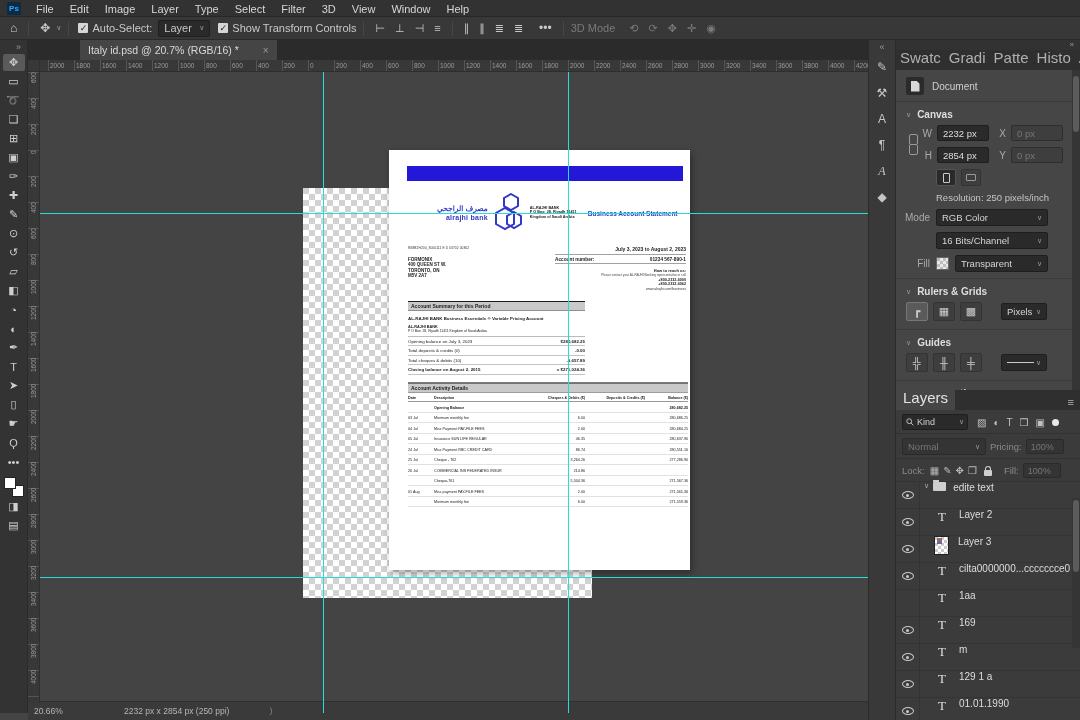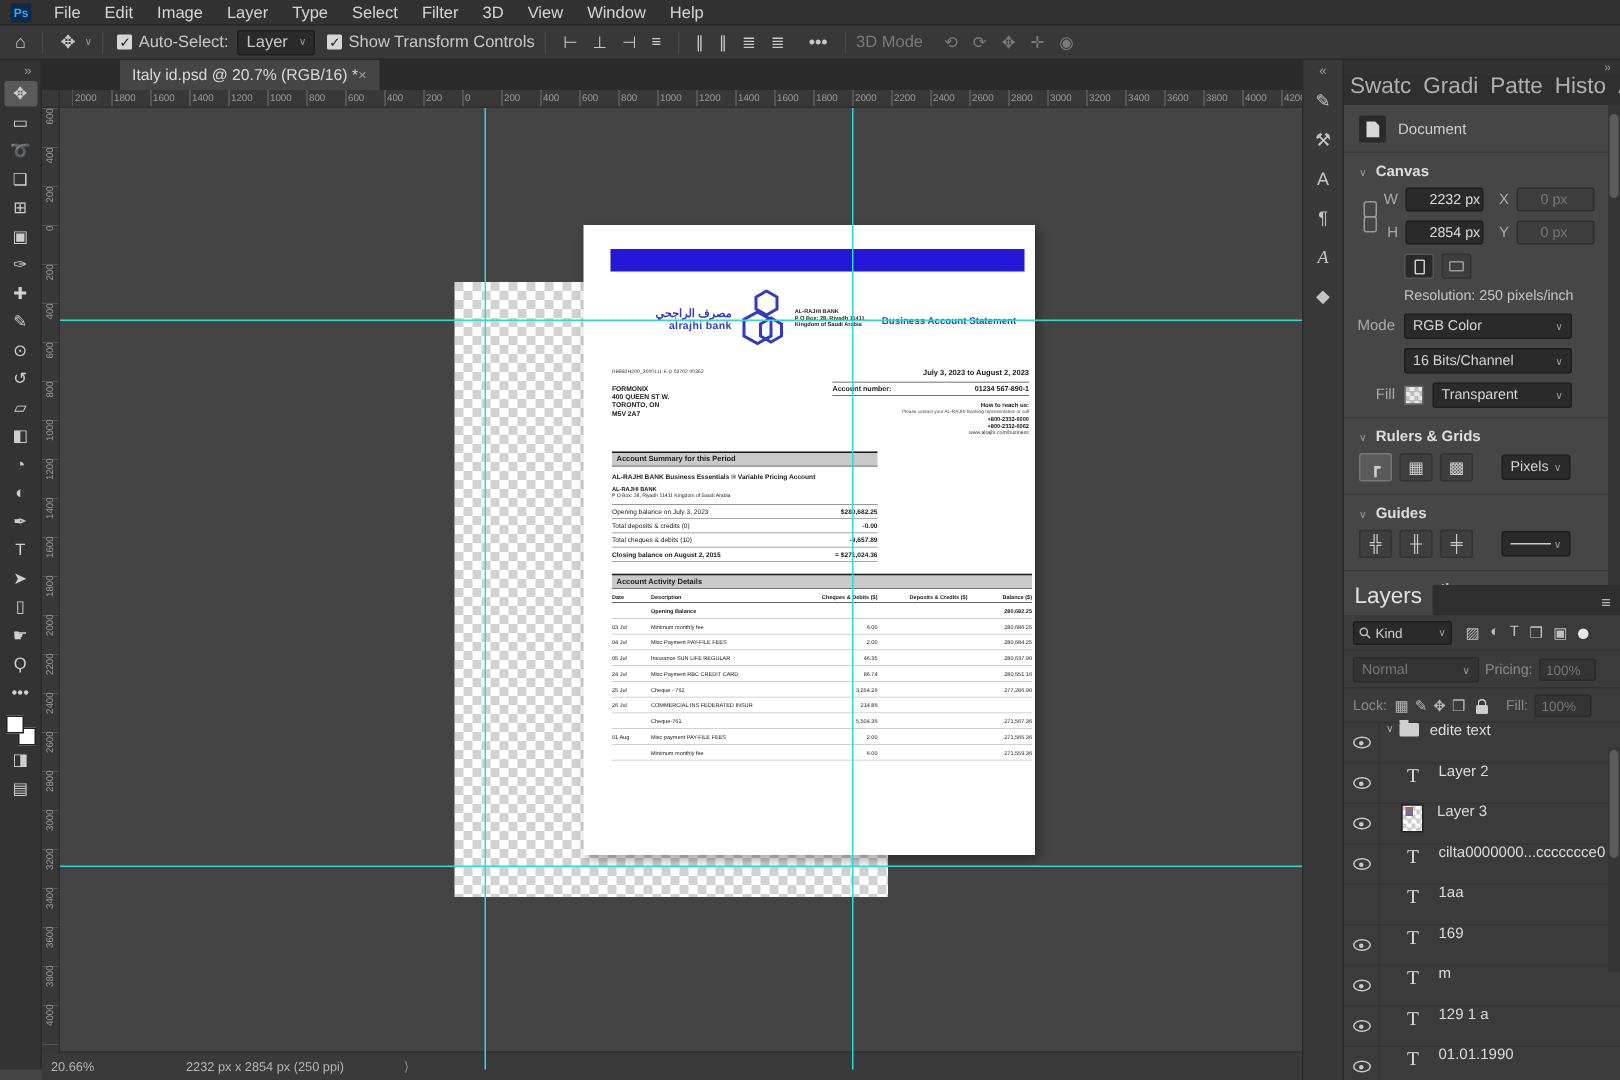--- a/index.html
+++ b/index.html
@@ -36,21 +36,21 @@
   .tool { width:22px; height:17px; display:flex; align-items:center; justify-content:center;
           color:#cfcfcf; font-size:11px; border-radius:2px; margin:1px 0; }
   .tool.active { background:#5a5a5a; }
   .swatches { position:relative; width:20px; height:20px; margin-top:6px; }
   .swatches .fg { position:absolute; left:0; top:0; width:12px; height:12px; background:#fff; border:1px solid #222; z-index:2;}
   .swatches .bg { position:absolute; right:0; bottom:0; width:12px; height:12px; background:#fff; border:1px solid #222;}
 
   
   .tabbar { position:absolute; left:28px; top:40px; width:840px; height:20px; background:#2b2b2b; z-index:50;}
   .doc-tab { position:absolute; left:52px; top:0; height:20px; background:#454545; color:#d9d9d9;
-             font-size:10.5px; display:flex; align-items:center; padding:0 8px; gap:0; }
+             font-size:10.5px; display:flex; align-items:center; padding:0 8px; gap:24px; }
   .doc-tab .close { color:#9a9a9a; font-size:10px; }
 
   .h-ruler { position:absolute; left:40px; top:60px; width:828px; height:12px; background:#383838;
              border-bottom:1px solid #2e2e2e; overflow:hidden; z-index:45;
              background-image:repeating-linear-gradient(90deg, #555 0 1px, transparent 1px 26px);
              background-position:8px 0; }
   .h-ruler-labels { position:absolute; left:8px; top:0; display:flex; }
   .h-ruler-labels span { display:inline-block; width:26px; font-size:6.5px; color:#9a9a9a; text-align:left;
                          padding-left:2px; line-height:11px; }
   .ruler-corner { position:absolute; left:28px; top:60px; width:12px; height:12px; background:#383838;
@@ -141,21 +141,21 @@
 
   .props-body { position:relative; height:320px; background:#464646; color:#cfcfcf; font-size:10px; overflow:hidden;}
   .doc-row { display:flex; align-items:center; gap:8px; padding:7px 10px 6px 10px; border-bottom:1px solid #3a3a3a;}
   .doc-ico-box { width:18px; height:18px; background:#2b2b2b; border-radius:2px; display:flex; align-items:center; justify-content:center;}
   .doc-ico { width:9px; height:11px; background:#d8d8d8; clip-path:polygon(0 0,65% 0,100% 30%,100% 100%,0 100%); }
   .sec-head { display:flex; align-items:center; gap:6px; padding:7px 10px 5px 10px; color:#dedede; font-weight:bold; font-size:10px;}
   .sec-head .chev { font-size:7px; color:#9a9a9a; font-weight:normal;}
   .prow { display:flex; align-items:center; margin:0 0 6px 10px; gap:5px; }
   .plabel { width:12px; color:#aaaaaa; text-align:right; }
   .pfield { width:52px; height:16px; background:#2a2a2a; border:1px solid #1e1e1e; border-radius:2px;
-            color:#dddddd; font-size:9.5px; display:flex; align-items:center; padding-left:15px; }
+            color:#dddddd; font-size:9.5px; display:flex; align-items:center; padding-left:5px; }
   .pfield.dim2 { background:#3e3e3e; border-color:#2e2e2e; color:#777; }
   .chain { position:absolute; left:12px; top:64px; width:9px; height:20px; }
   .chain::before, .chain::after { content:''; position:absolute; left:1px; width:7px; height:9px;
             border:1px solid #9a9a9a; border-radius:2px; }
   .chain::after { top:10px; } .chain::before { top:0; }
   .orient-row { display:flex; gap:5px; margin:2px 0 6px 40px; }
   .orient-btn { width:20px; height:17px; background:#2a2a2a; border:1px solid #555; border-radius:2px;
                 display:flex; align-items:center; justify-content:center; }
   .orient-btn.off { background:#3e3e3e; border-color:#333; }
   .orient-p { width:7px; height:10px; border:1px solid #ccc; border-radius:1px;}

